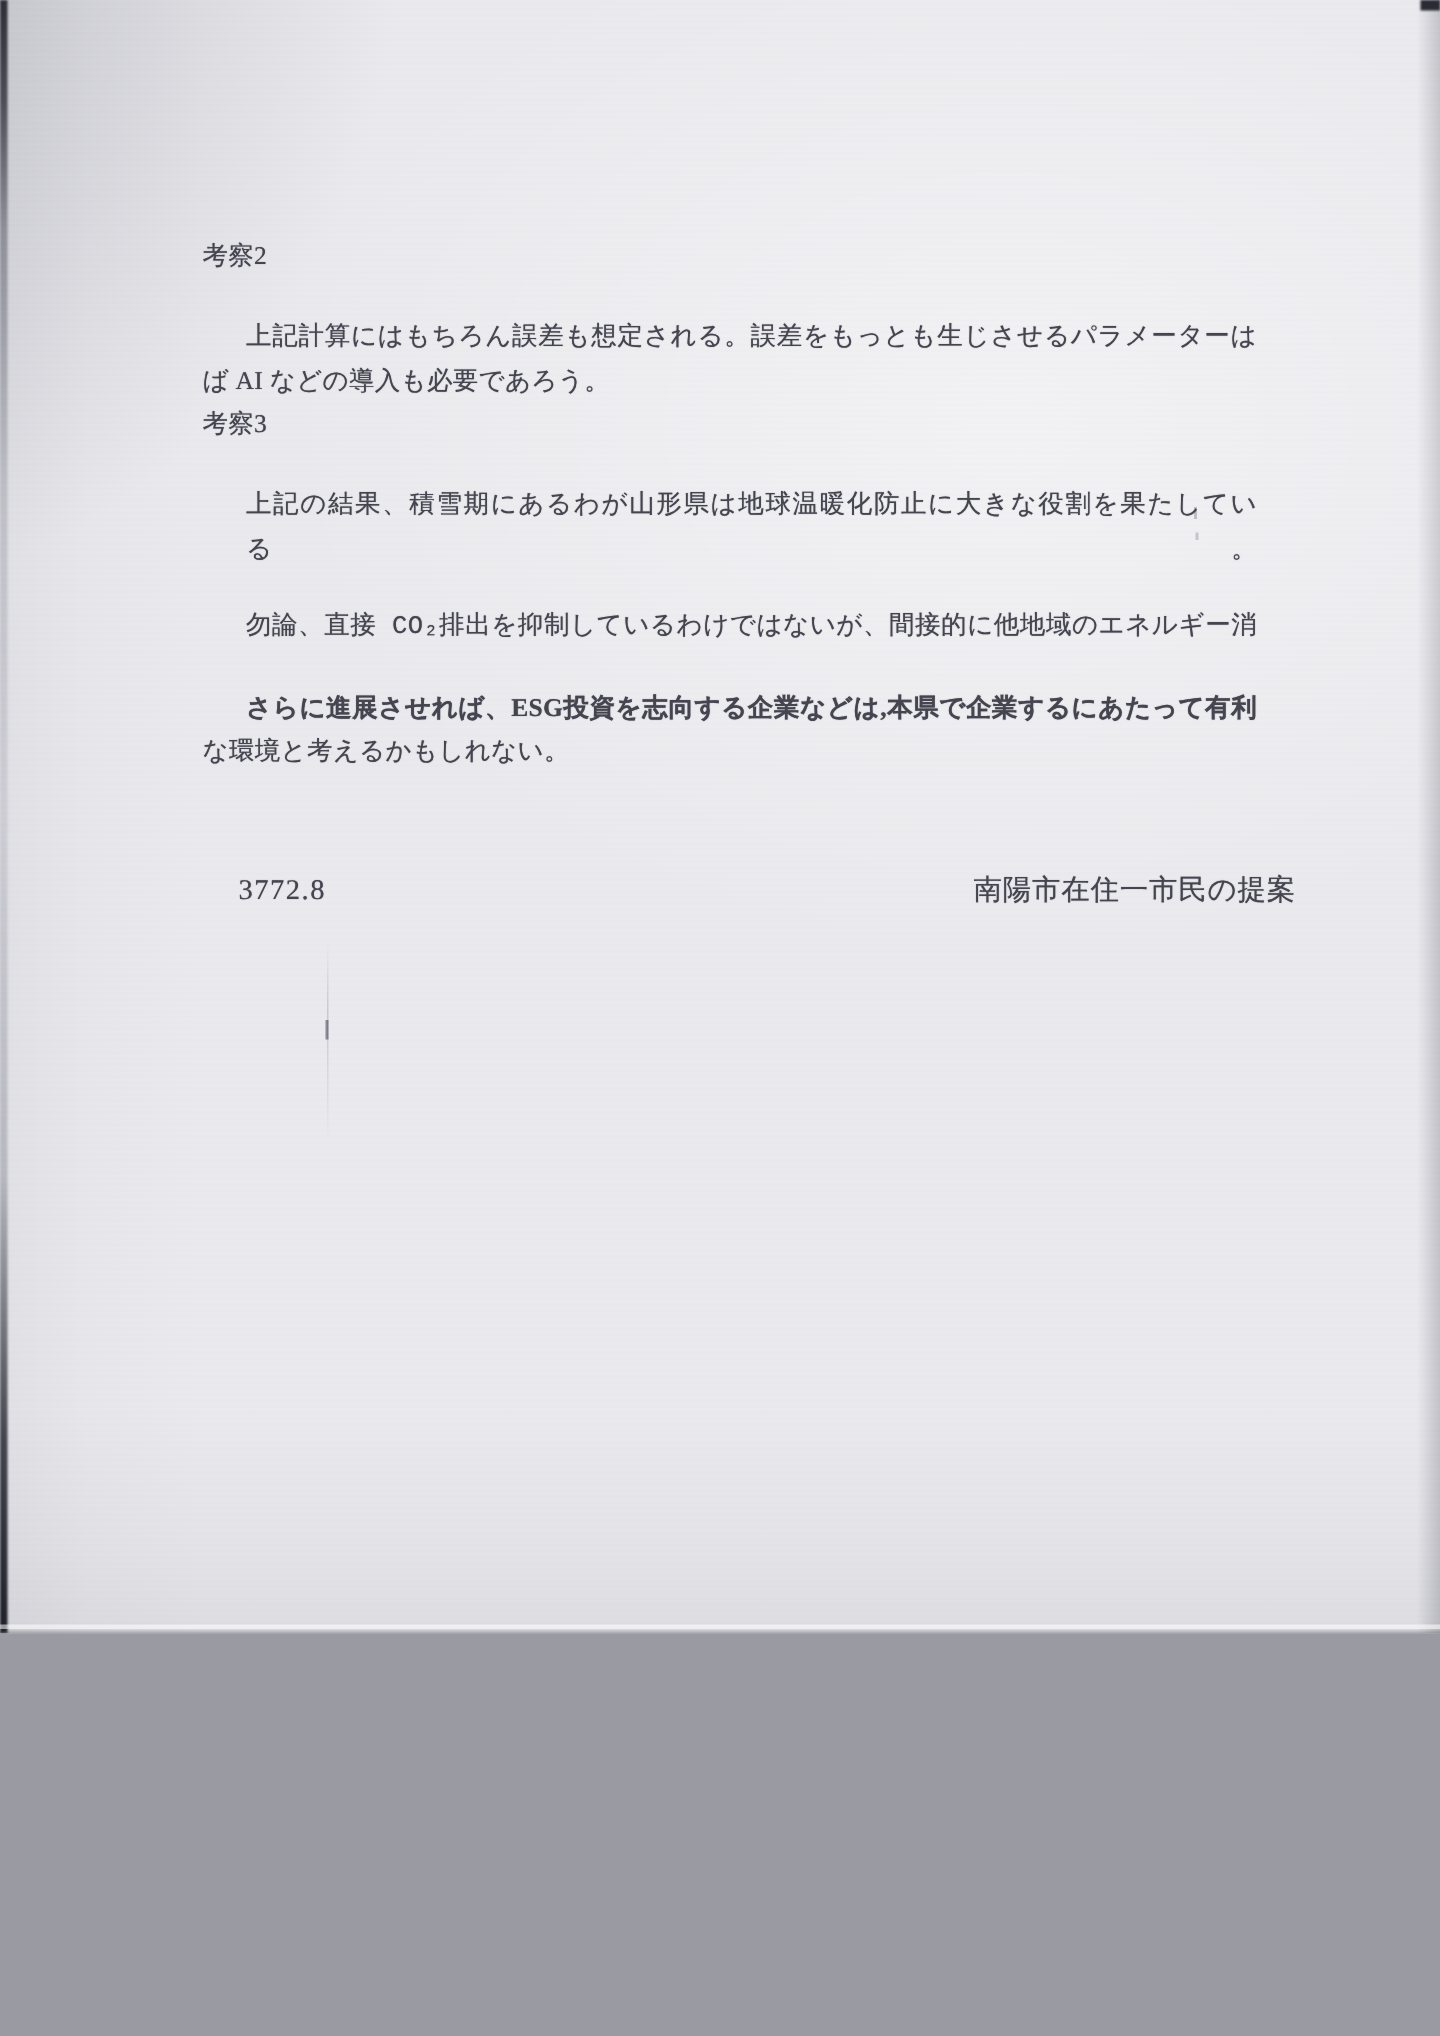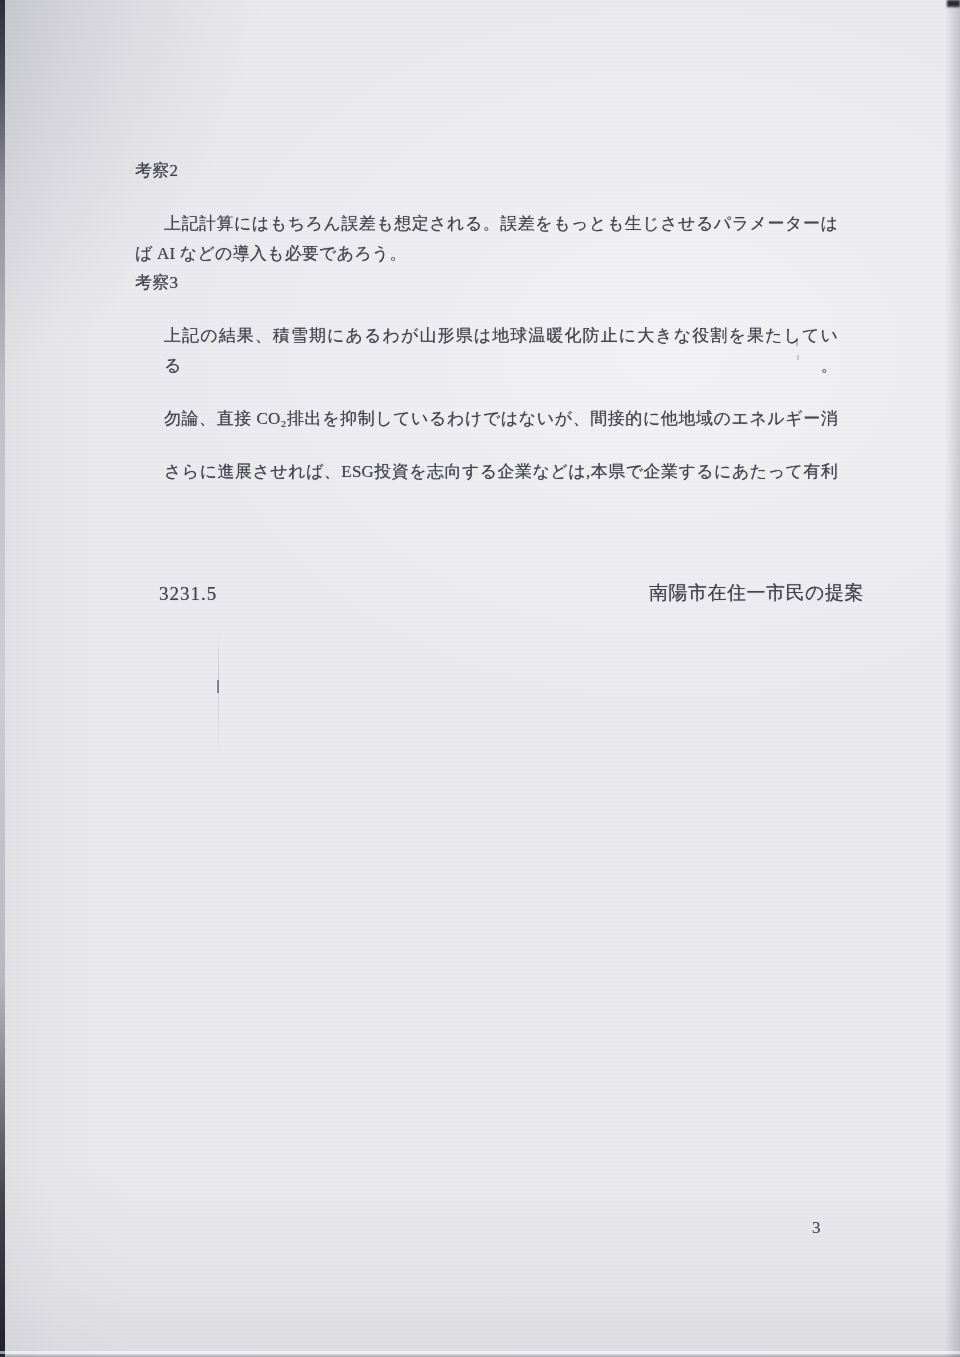--- a/index.html
+++ b/index.html
@@ -2,21 +2,21 @@
 <html lang="ja" style="--paper: #eaeaee; --ink: #45454f;"><head>
 <meta charset="utf-8">
 <style>
   :root{
     --paper:#eaeaee;
     --ink:#45454f;
   }
   html,body{margin:0;padding:0;background:#9a9aa2;}
   .page{
     position:relative;
-    width:960px;height:1357px;
+    width:960px;height:1089px;
     margin:0 auto;
     background:
       
       repeating-linear-gradient(0deg, rgba(255,255,255,0.012) 0 2px, rgba(120,120,135,0.012) 2px 4px),
       
       linear-gradient(to bottom, rgba(0,0,0,0) 86%, rgba(100,100,112,0.05) 95%, rgba(100,100,112,0.10) 100%),
       
       radial-gradient(ellipse 760px 560px at 70% 26%, rgba(255,255,255,0.40), rgba(255,255,255,0) 65%),
       
       radial-gradient(ellipse 460px 640px at -60px -80px, rgba(110,110,125,0.30), rgba(110,110,125,0) 72%),
@@ -105,24 +105,25 @@
   <div class="scratch-dash"></div>
   <div class="speck-a"></div>
   <div class="speck-b"></div>
 
   <div class="text-block">
       <div class="line">考察2</div>
       <div class="line just" style="padding-left: 29px;">上記計算にはもちろん誤差も想定される。誤差をもっとも生じさせるパラメーターは</div>
       <div class="line">ば AI などの導入も必要であろう。</div>
       <div class="line">考察3</div>
       <div class="line just" style="padding-left: 29px;">上記の結果、積雪期にあるわが山形県は地球温暖化防止に大きな役割を果たしている。</div>
-      <div class="line just" style="padding-left: 29px;">勿論、直接 CO₂排出を抑制しているわけではないが、間接的に他地域のエネルギー消</div>
-      <div class="line just" style="padding-left: 29px;">さらに進展させれば、ESG投資を志向する企業などは,本県で企業するにあたって有利</div>
+      <div class="line just" style="padding-left: 29px; font-family: Liberation Mono, monospace;">勿論、直接 CO₂排出を抑制しているわけではないが、間接的に他地域のエネルギー消</div>
+      <div class="line just" style="padding-left: 29px; font-weight: bold;">さらに進展させれば、ESG投資を志向する企業などは,本県で企業するにあたって有利</div>
+      <div class="line">な環境と考えるかもしれない。</div>
     </div>
 
   <div class="byline">
-    <span class="date">3231.5</span>
+    <span class="date">3772.8</span>
     <span class="signature">南陽市在住一市民の提案</span>
   </div>
 
   <div class="page-number">3</div>
 
 </div>
 
 </body></html>

